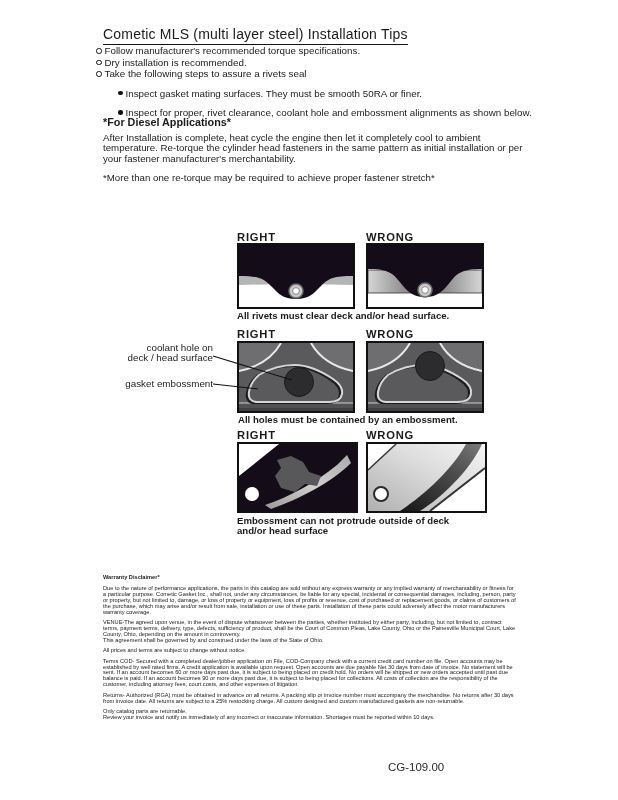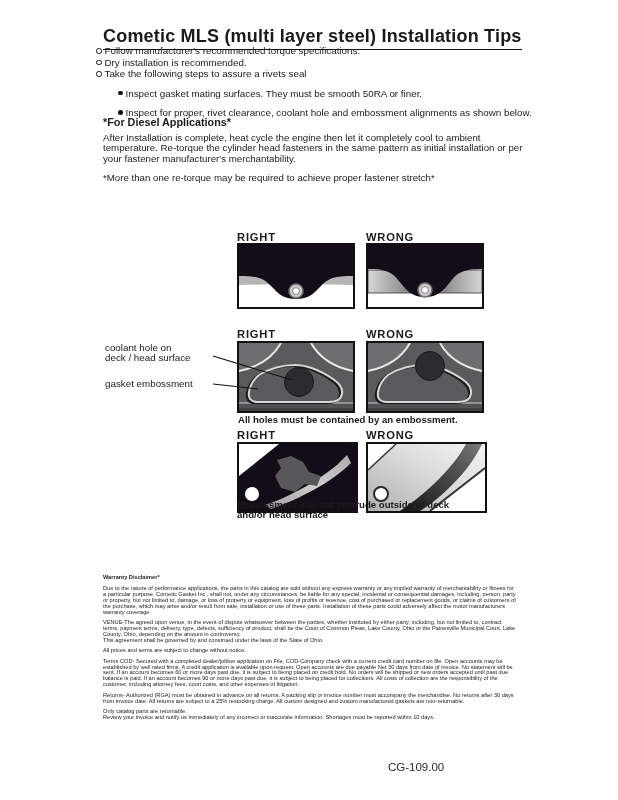--- a/index.html
+++ b/index.html
@@ -3,21 +3,21 @@
 <meta charset="utf-8">
 <style>
   html,body { margin:0; padding:0; background:#ffffff; }
   .page {
     position:relative; width:618px; height:800px; background:#fff;
     font-family:"Liberation Sans","DejaVu Sans",sans-serif; color:#1a1a1a;
     overflow:hidden;
   }
   .title {
     position:absolute; left:103px; top:26px; margin:0;
-    font-size:18px; font-weight:bold; letter-spacing:0.2px;
+    font-size:14px; font-weight:normal; letter-spacing:0.2px;
     border-bottom:1.5px solid #111; padding-bottom:2px; display:inline-block;
   }
   .tips { position:absolute; left:96px; top:45px; width:445px; }
   .tip { display:flex; align-items:flex-start; line-height:11.6px; font-size:9.8px; }
   .tip .mk-open {
     flex:0 0 auto; width:3.5px; height:3.5px; border:1px solid #111; border-radius:50%;
     margin:3px 3px 0 0;
   }
   .tip .mk-filled {
     flex:0 0 auto; width:4.5px; height:4.5px; background:#111; border-radius:50%;
@@ -29,23 +29,23 @@
   .diesel-body p { margin:0 0 9.5px 0; font-size:9.7px; line-height:10.3px; }
 
   .fig-label { position:absolute; font-size:11.2px; font-weight:bold; letter-spacing:0.8px; text-align:left; }
   .fl-right { left:237px; width:118px; }
   .fl-wrong { left:366px; width:118px; }
   .r1 { top:231px; } .r2 { top:328px; } .r3 { top:429px; }
   .panel { position:absolute; display:block; }
   .p-right { left:237px; } .p-wrong { left:366px; }
   .pr1 { top:243px; } .pr2 { top:341px; } .pr3 { top:442px; }
   .cap { position:absolute; left:237px; font-size:9.6px; font-weight:bold; white-space:pre-line; line-height:10px; }
-  .cap1 { top:311px; } .cap2 { top:415px; left:238px; } .cap3 { top:500px; width:240px; }
-
-  .ann { position:absolute; font-size:9.8px; line-height:9.6px; white-space:pre-line; }
+  .cap1 { top:311px; } .cap2 { top:415px; left:238px; } .cap3 { top:516px; width:240px; }
+
+  .ann { position:absolute; font-size:9.8px; line-height:9.6px; text-align:right; white-space:pre-line; }
   .ann-coolant { left:105px; top:343px; width:108px; }
   .ann-emboss  { left:105px; top:379px; width:108px; }
   .ann-overlay { position:absolute; left:110px; top:335px; pointer-events:none; }
 
   .disclaimer {
     position:absolute; left:103px; top:574px; width:416px; height:176px;
   }
   .disclaimer-inner {
     width:828px; transform:scale(0.5); transform-origin:top left;
     font-size:11.3px; line-height:11.8px; color:#222;
@@ -114,20 +114,21 @@
       </linearGradient>
     </defs>
     <rect x="1" y="1" width="116" height="64" fill="#ffffff" stroke="#111" stroke-width="2"></rect>
     <rect x="2" y="27" width="114" height="23" fill="url(#g-band1)" stroke="#333" stroke-width="0.8"></rect>
     <path d="M2,2 H116 V26 C98,26 92,29 85,38 C77,48 72,54 59,54 C46,54 41,48 33,38 C26,29 20,26 2,26 Z" fill="#150c19"></path>
     <circle cx="59" cy="47" r="7" fill="#c9c9c9" stroke="#6e6e6e" stroke-width="1.5"></circle>
     <circle cx="59" cy="47" r="3.4" fill="#ffffff" stroke="#888" stroke-width="1"></circle>
     <rect x="1" y="1" width="116" height="64" fill="none" stroke="#111" stroke-width="2"></rect>
   </svg>
 
+  <div class="cap cap1">All rivets must clear deck and/or head surface.</div>
 
   <div class="fig-label fl-right r2">RIGHT</div>
   <div class="fig-label fl-wrong r2">WRONG</div>
 
   <svg class="panel p-right pr2" width="118" height="72" viewBox="0 0 118 72">
     <rect x="1" y="1" width="116" height="70" fill="#5a5a5c" stroke="#111" stroke-width="2"></rect>
     <path d="M2,2 L44,2 C36,16 22,26 2,30 Z" fill="#6e6e70"></path>
     <path d="M44,2 C36,16 22,26 2,30" fill="none" stroke="#e8e8e8" stroke-width="2"></path>
     <path d="M116,2 L74,2 C82,16 96,26 116,30 Z" fill="#6e6e70"></path>
     <path d="M74,2 C82,16 96,26 116,30" fill="none" stroke="#e8e8e8" stroke-width="2"></path>

